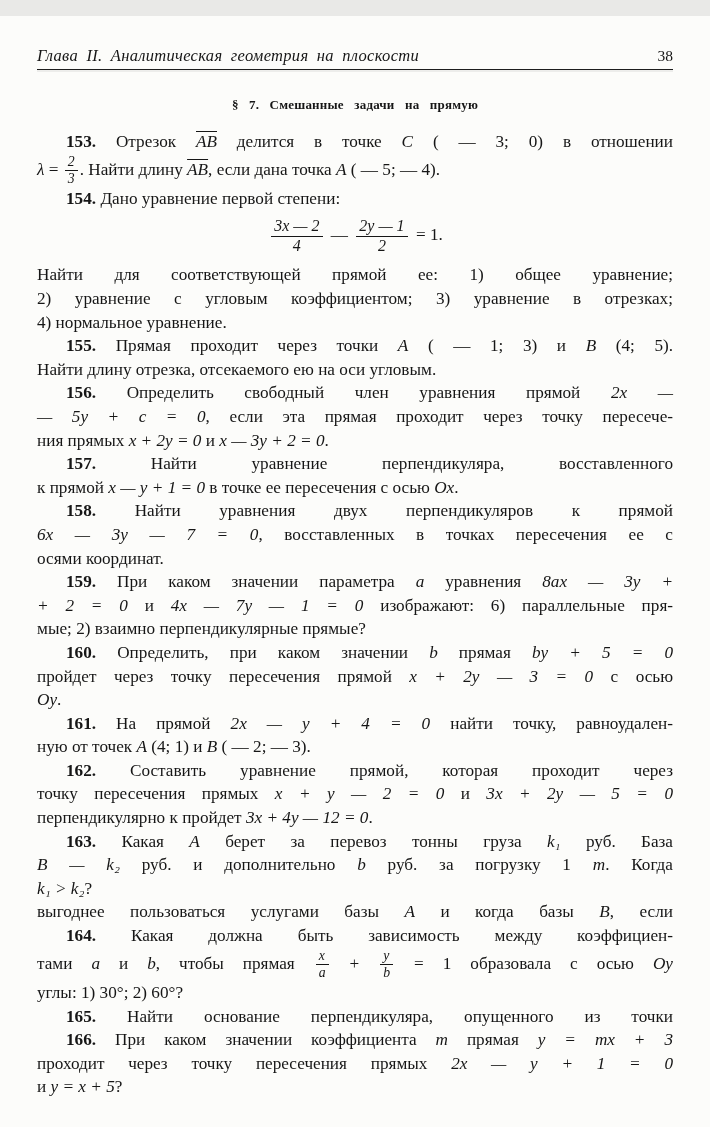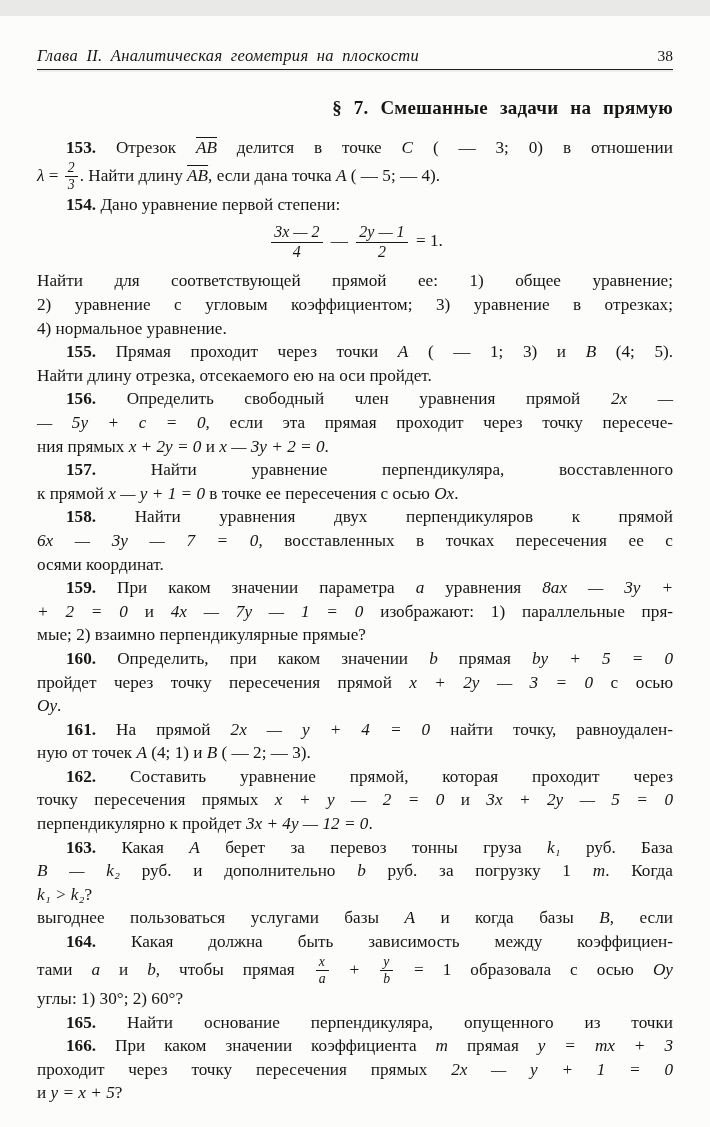--- a/index.html
+++ b/index.html
@@ -18,21 +18,21 @@
   .runhead{
     display:flex;justify-content:space-between;align-items:baseline;
     padding-top:30px;
     font-size:16.5px;
   }
   .chapter{font-style:italic;letter-spacing:.3px;word-spacing:4px;}
   .pagenum{font-size:15.5px;}
   .headrule{border-bottom:1.6px solid #1d1d1d;margin-top:3px;box-shadow:0 1.5px 0 rgba(0,0,0,.12);}
   
   .sectitle{
-    text-align:right;font-weight:bold;font-size:19px;
+    text-align:center;font-weight:bold;font-size:13px;
     margin-top:27px;word-spacing:7px;letter-spacing:.2px;
   }
   
   .problems{
     margin-top:17px;
     font-size:17.2px;line-height:23.6px;
   }
   .para{margin:0;}
   .line{text-align:left;}
   .line.j{text-align:justify;text-align-last:justify;}
@@ -68,39 +68,39 @@
         </div>
         <div class="para">
           <div class="line ind"><span class="bnum">154.</span><span> Дано уравнение первой степени:</span></div>
           <div class="line ctr"><span class="frac"><span class="num">3x — 2</span><span class="den">4</span></span><span> — </span><span class="frac"><span class="num">2y — 1</span><span class="den">2</span></span><span> = 1.</span></div>
           <div class="line j"><span>Найти для соответствующей прямой ее: 1) общее уравнение;</span></div>
           <div class="line j"><span>2) уравнение с угловым коэффициентом; 3) уравнение в отрезках;</span></div>
           <div class="line"><span>4) нормальное уравнение.</span></div>
         </div>
         <div class="para">
           <div class="line j ind"><span class="bnum">155.</span><span> Прямая проходит через точки </span><span class="math">A</span><span> ( — 1; 3) и </span><span class="math">B</span><span> (4; 5).</span></div>
-          <div class="line"><span>Найти длину отрезка, отсекаемого ею на оси пройдет.</span></div>
+          <div class="line"><span>Найти длину отрезка, отсекаемого ею на оси угловым.</span></div>
         </div>
         <div class="para">
           <div class="line j ind"><span class="bnum">156.</span><span> Определить свободный член уравнения прямой </span><span class="math">2x —</span></div>
           <div class="line j"><span class="math">— 5y + c = 0</span><span>, если эта прямая проходит через точку пересече-</span></div>
           <div class="line"><span>ния прямых </span><span class="math">x + 2y = 0</span><span> и </span><span class="math">x — 3y + 2 = 0</span><span>.</span></div>
         </div>
         <div class="para">
           <div class="line j ind"><span class="bnum">157.</span><span> Найти  уравнение  перпендикуляра,  восставленного</span></div>
           <div class="line"><span>к прямой </span><span class="math">x — y + 1 = 0</span><span> в точке ее пересечения с осью </span><span class="math">Ox</span><span>.</span></div>
         </div>
         <div class="para">
           <div class="line j ind"><span class="bnum">158.</span><span> Найти уравнения двух перпендикуляров к прямой</span></div>
           <div class="line j"><span class="math">6x — 3y — 7 = 0</span><span>, восставленных в точках пересечения ее с</span></div>
           <div class="line"><span>осями координат.</span></div>
         </div>
         <div class="para">
           <div class="line j ind"><span class="bnum">159.</span><span> При каком значении параметра </span><span class="math">a</span><span> уравнения </span><span class="math">8ax — 3y +</span></div>
-          <div class="line j"><span class="math">+ 2 = 0</span><span> и </span><span class="math">4x — 7y — 1 = 0</span><span> изображают: 1) параллельные пря-</span></div>
+          <div class="line j"><span class="math">+ 2 = 0</span><span> и </span><span class="math">4x — 7y — 1 = 0</span><span> изображают: 6) параллельные пря-</span></div>
           <div class="line"><span>мые; 2) взаимно перпендикулярные прямые?</span></div>
         </div>
         <div class="para">
           <div class="line j ind"><span class="bnum">160.</span><span> Определить, при каком значении </span><span class="math">b</span><span> прямая </span><span class="math">by + 5 = 0</span></div>
           <div class="line j"><span>пройдет через точку пересечения прямой </span><span class="math">x + 2y — 3 = 0</span><span> с осью</span></div>
           <div class="line"><span class="math">Oy</span><span>.</span></div>
         </div>
         <div class="para">
           <div class="line j ind"><span class="bnum">161.</span><span> На прямой </span><span class="math">2x — y + 4 = 0</span><span> найти точку, равноудален-</span></div>
           <div class="line"><span>ную от точек </span><span class="math">A</span><span> (4; 1) и </span><span class="math">B</span><span> ( — 2; — 3).</span></div>

